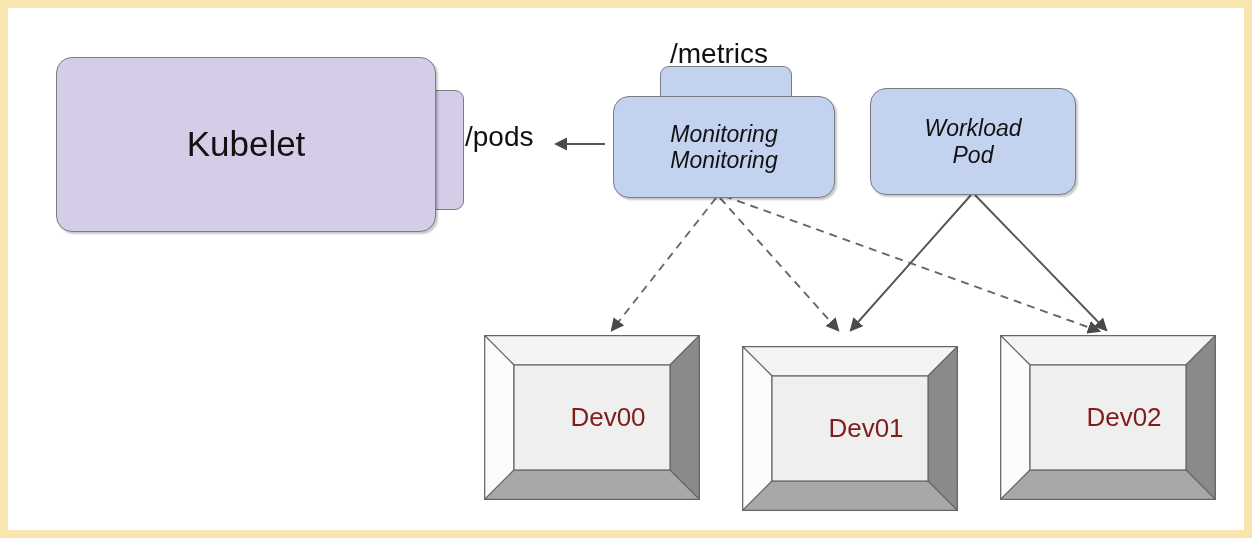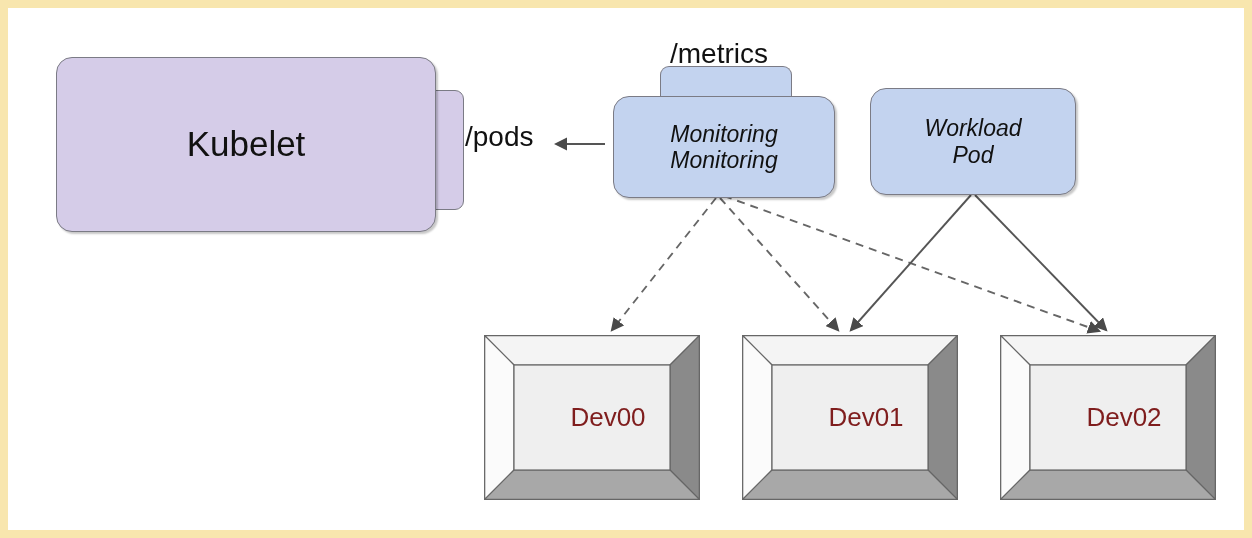--- a/index.html
+++ b/index.html
@@ -193,21 +193,21 @@
 
         <path d="M 215.3 0.7 L 215.3 164.3 L 186 135 L 186 30 Z" fill="#8A8A8A" stroke="#666666" stroke-width="1.2"></path>
 
         <path d="M 0.7 164.3 L 30 135 L 186 135 L 215.3 164.3 Z" fill="#A8A8A8" stroke="#666666" stroke-width="1.2"></path>
 
         <rect x="30" y="30" width="156" height="105" fill="#EFEFEF" stroke="#666666" stroke-width="1.2"></rect>
       </svg>
       <div class="device-label">Dev00</div>
     </div>
 
-    <div class="device" style="left:734px; top:327px; width:216px; height:165px;">
+    <div class="device" style="left:734px; top:338px; width:216px; height:165px;">
       <svg width="216" height="165" viewBox="0 0 216 165">
         <rect x="0.7" y="0.7" width="214.6" height="163.6" fill="#F3F3F3" stroke="#666666" stroke-width="1.4"></rect>
         <path d="M 0.7 0.7 L 215.3 0.7 L 186 30 L 30 30 Z" fill="#F4F4F4" stroke="#666666" stroke-width="1.2"></path>
         <path d="M 0.7 0.7 L 30 30 L 30 135 L 0.7 164.3 Z" fill="#FBFBFB" stroke="#666666" stroke-width="1.2"></path>
         <path d="M 215.3 0.7 L 215.3 164.3 L 186 135 L 186 30 Z" fill="#8A8A8A" stroke="#666666" stroke-width="1.2"></path>
         <path d="M 0.7 164.3 L 30 135 L 186 135 L 215.3 164.3 Z" fill="#A8A8A8" stroke="#666666" stroke-width="1.2"></path>
         <rect x="30" y="30" width="156" height="105" fill="#EFEFEF" stroke="#666666" stroke-width="1.2"></rect>
       </svg>
       <div class="device-label">Dev01</div>
     </div>

